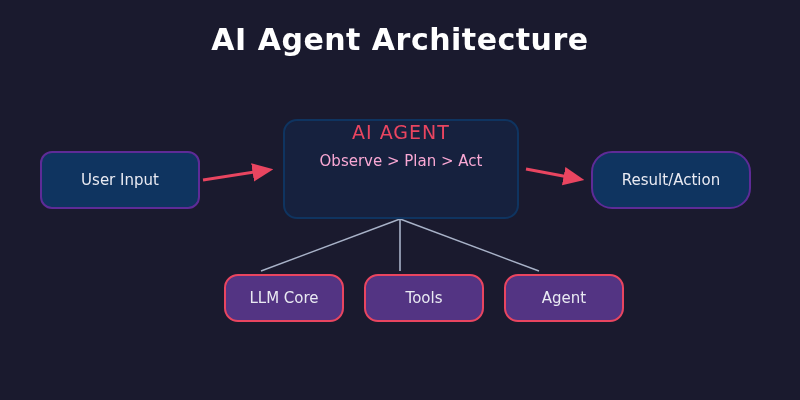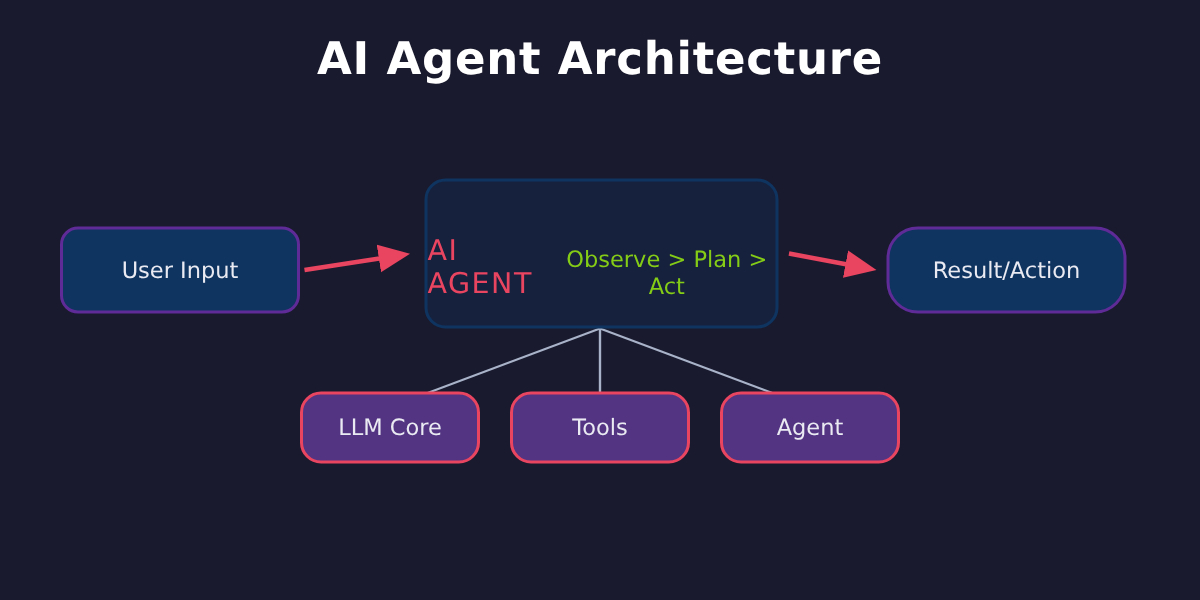--- a/index.html
+++ b/index.html
@@ -40,41 +40,42 @@
     border-radius: 12px;
   }
   .io-box.left  { left: 40px;  top: 151px; }
   .io-box.right { left: 591px; top: 151px; border-radius: 21px; }
   .agent-box {
     left: 283px; top: 119px;
     width: 236px; height: 100px;
     background: #16213e;
     border: 2px solid #0f3460;
     border-radius: 14px;
-    flex-direction: row;
+    flex-direction: column;
     justify-content: flex-start;
-    padding-top: 17px;
+    padding-top: 0;
   }
   .agent-title {
     color: #e94560;
     font-size: 19px;
     letter-spacing: 1px;
   }
   .agent-subtitle {
     margin-top: 9px;
-    color: #84cc16;
+    color: #f9a8d4;
     font-size: 15px;
     text-align: center;
   }
   .component-box {
     width: 120px; height: 48px;
-    top: 261px;
+    top: 274px;
     background: #533483;
     border: 2px solid #e94560;
     border-radius: 14px;
+    margin-left: 24px;
   }
   .component-box.c0 { left: 200px; }
   .component-box.c1 { left: 340px; align-items: center; }
   .component-box.c2 { left: 480px; }
   svg.wires {
     position: absolute;
     left: 0; top: 0;
     width: 800px; height: 400px;
     pointer-events: none;
   }

